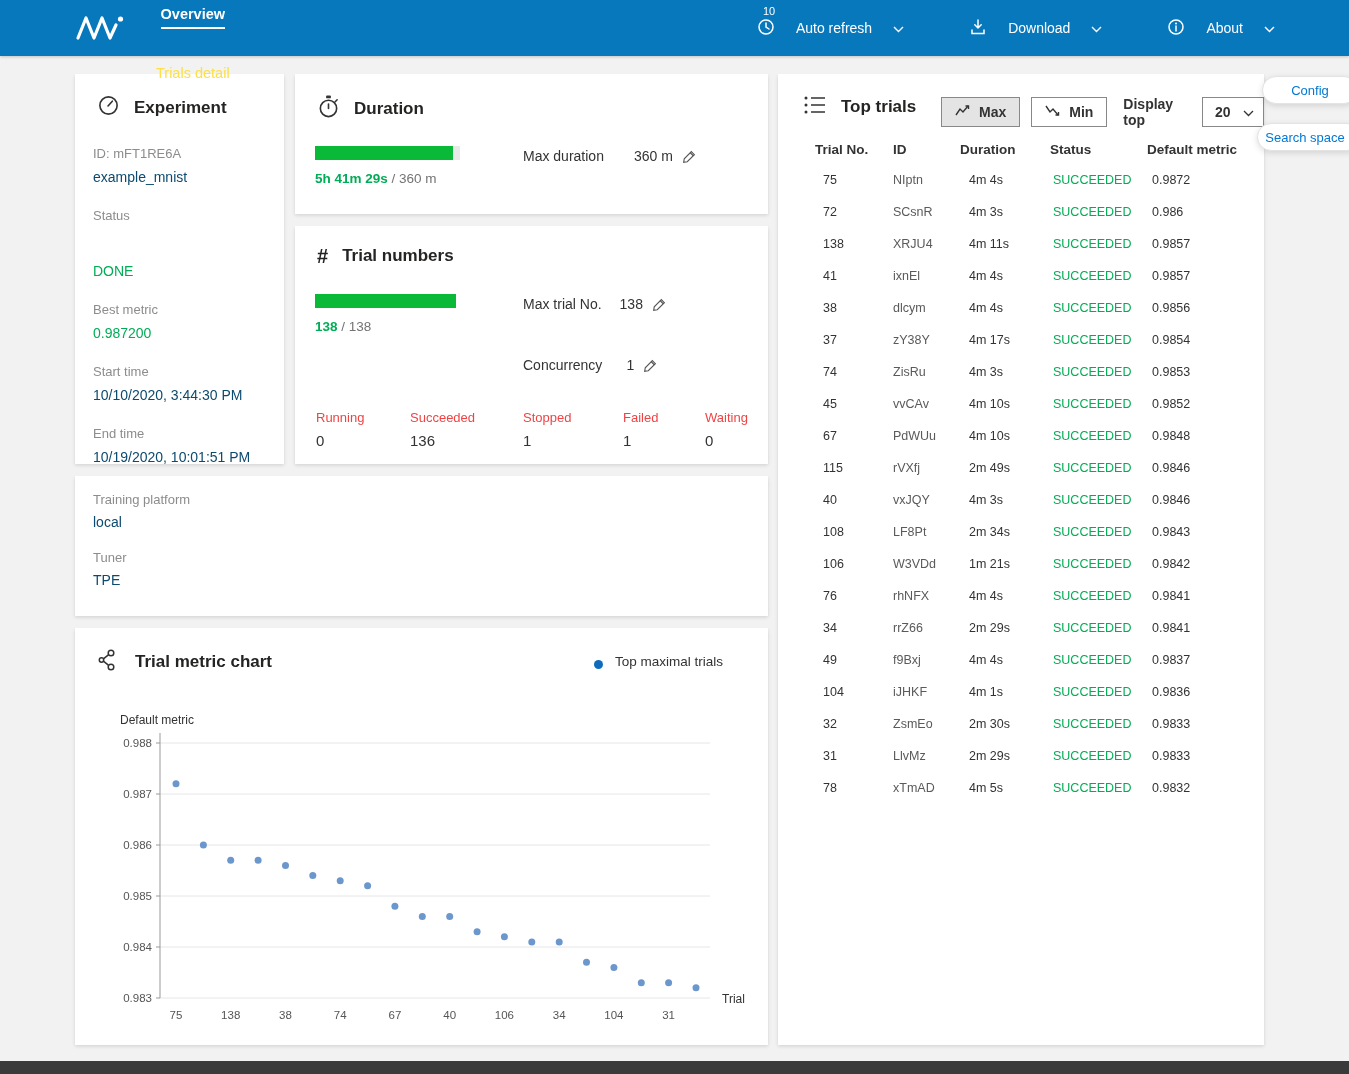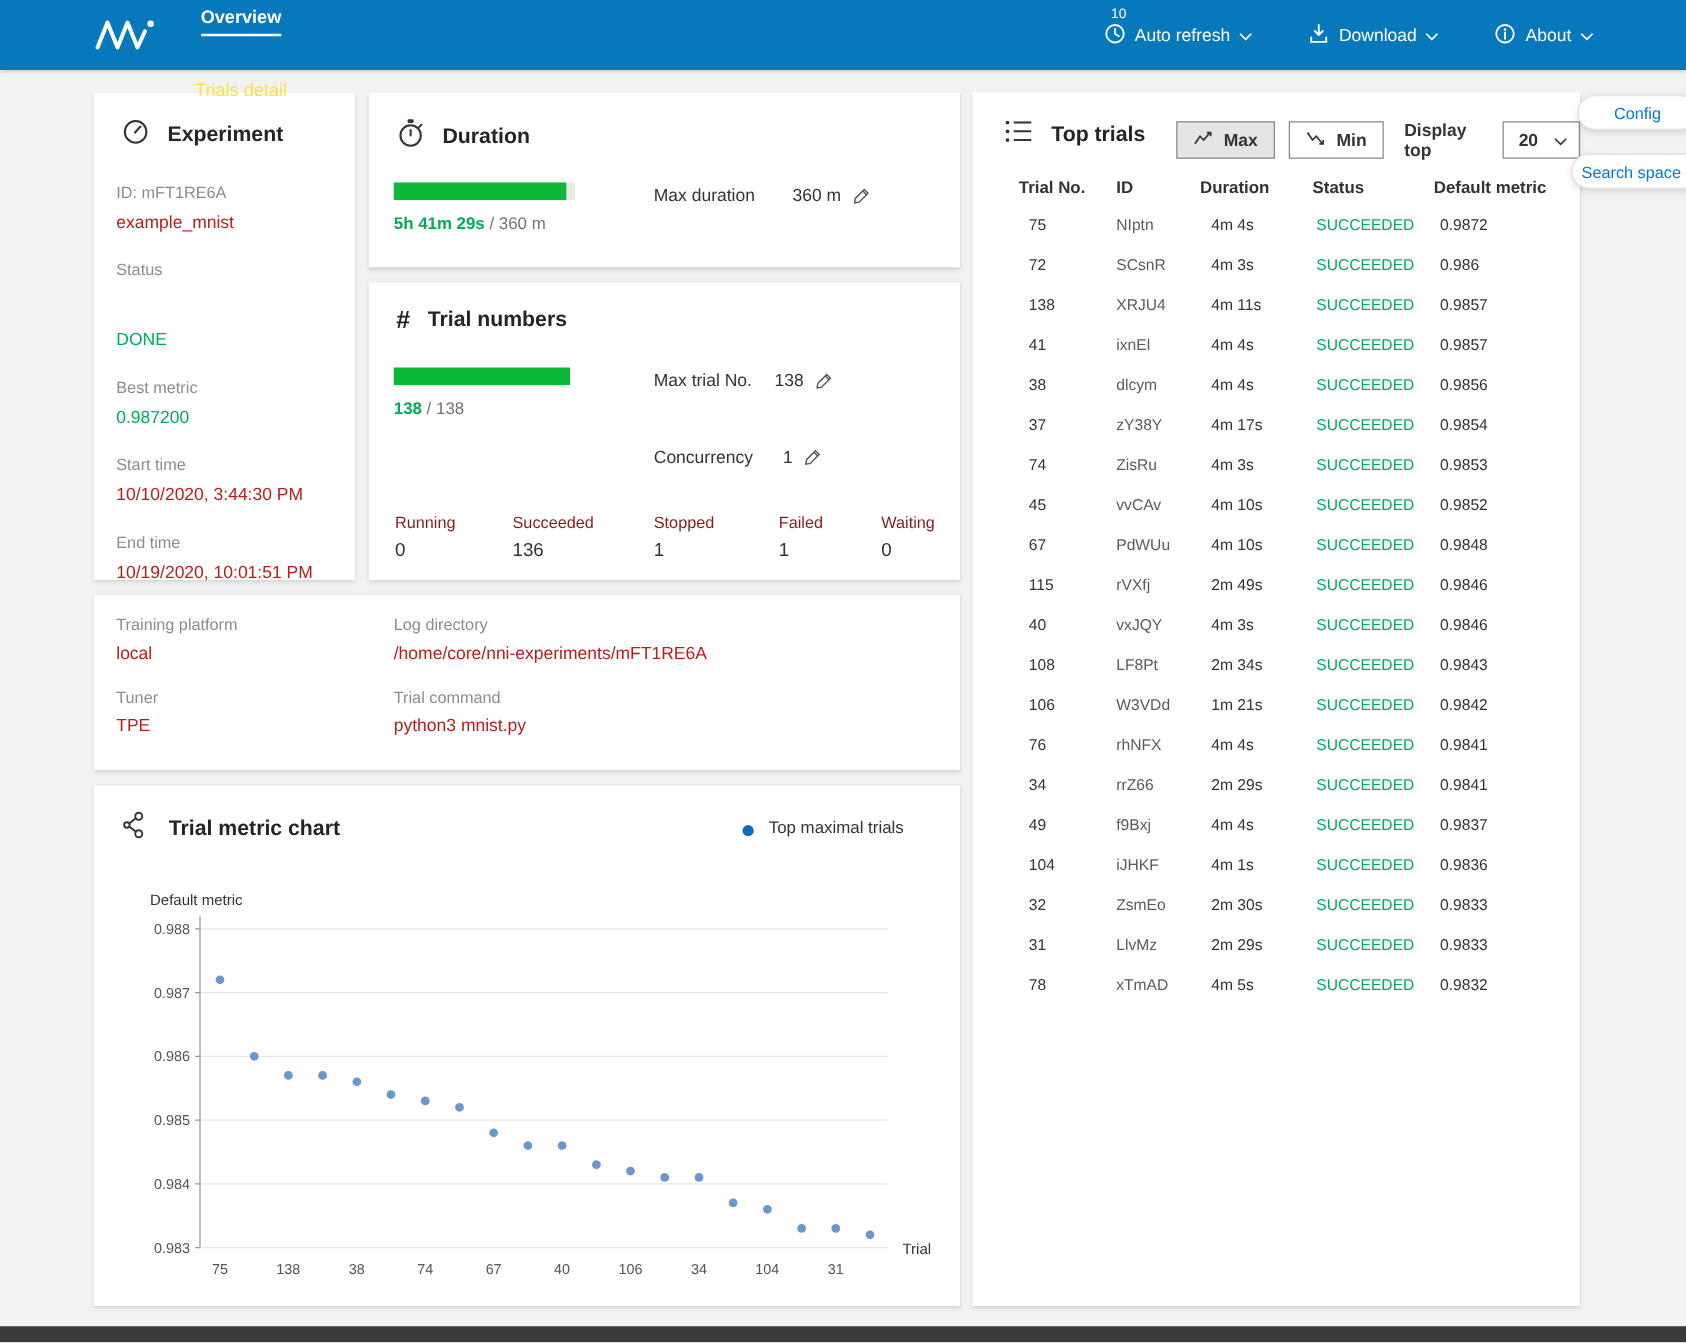--- a/index.html
+++ b/index.html
@@ -12,53 +12,53 @@
   .header {
     position:absolute; top:0; left:0; width:100%; height:56px;
     background:#0878bd; display:flex; align-items:center; padding:0 74px;
     box-shadow:0 1px 3px rgba(0,0,0,.2); z-index:20;
   }
   .logo { display:flex; align-items:center; margin-right:28px; }
   .tabs { display:flex; gap:30px; align-items:center; height:100%;flex-direction:column; }
   .tab { color:#fde047; font-size:14.5px; cursor:pointer; padding:6px 0 5px 0; border-bottom:2px solid transparent; }
   .tab.active { color:#fff; font-weight:bold; border-bottom:2px solid #fff; }
   .spacer { flex:1; }
-  .header-item { display:flex; align-items:center; gap:7px; color:#fff; font-size:14px; margin-left:44px; cursor:pointer; position:relative;justify-content:center; }
+  .header-item { display:flex; align-items:center; gap:21px; color:#fff; font-size:14px; margin-left:65px; cursor:pointer; position:relative;justify-content:center; }
   .hdr-badge { position:absolute; top:-13px; left:6px; font-size:11px; color:#fff; }
   .icon-wrap { position:relative; display:flex; align-items:center; }
   
   .card { position:absolute; background:#fff; box-shadow:0 1.6px 3.6px rgba(0,0,0,.13), 0 .3px .9px rgba(0,0,0,.1); }
   #card-experiment { left:75px;  top:74px;  width:209px; height:390px; }
   #card-duration   { left:295px; top:74px;  width:473px; height:140px; }
   #card-trialnums  { left:295px; top:226px; width:473px; height:238px; }
   #card-platform   { left:75px;  top:476px; width:693px; height:140px; }
   #card-chart      { left:75px;  top:628px; width:693px; height:417px; }
   #card-toptrials  { left:778px; top:74px;  width:486px; height:971px; }
   .card-title-row { position:absolute; left:22px; top:20px; display:flex; align-items:center; gap:14px; }
   .card-title { font-size:17px; font-weight:bold; color:#252423; }
   .glabel { color:#8c8c8c; font-size:13px; }
-  .gvalue { color:#b91c1c; font-size:14px; margin-top:7px; }
+  .gvalue { color:#0c4a6e; font-size:14px; margin-top:7px; }
   .green  { color:#00ad56; }
   
   .exp-body { position:absolute; left:18px; top:72px; right:12px; }
   .exp-group { margin-bottom:23px; }
   .exp-group .gvalue { margin-top:8px; }
   
   .bar-track { width:145px; height:14px; background:#e9e9e9; }
   .bar-fill  { height:100%; background:#0bb939; }
   .bar-block { position:absolute; left:20px; top:72px; }
   .bar-text { margin-top:11px; font-size:13.5px; }
   .bar-text .elapsed { color:#00ad56; font-weight:bold; }
   .bar-text .total { color:#737373; }
   .edit-row { position:absolute; display:flex; align-items:center; font-size:14px; color:#333; }
   .edit-row .val { margin-left:0; }
   .pencil { margin-left:9px; cursor:pointer; display:flex; }
   .counters { position:absolute; left:0; top:184px; width:100%; height:50px; }
   .counter { position:absolute; top:0; }
-  .counter .cl { color:#7f1d1d; font-size:13px; }
+  .counter .cl { color:#ef4444; font-size:13px; }
   .counter .cv { color:#333; font-size:15px; margin-top:7px; }
   
   .plat-col { position:absolute; top:16px; }
   .plat-group { margin-bottom:20px; }
   
   .legend { position:absolute; right:45px; top:26px; display:flex; align-items:flex-end; gap:12px; }
   .legend-dot { width:9px; height:9px; border-radius:50%; background:#0f6cbd; }
   .legend-label { font-size:13.5px; color:#333; }
   #metric-chart-svg { position:absolute; left:10px; top:80px; }
   .tick { font-size:11.5px; fill:#555; font-family:"Liberation Sans", sans-serif; }
@@ -279,30 +279,20 @@
 
   <div class="card" id="card-platform">
     <div class="plat-col" style="left:18px;">
       <div class="plat-group">
         <div class="glabel">Training platform</div>
         <div class="gvalue">local</div>
       </div>
       <div class="plat-group">
         <div class="glabel">Tuner</div>
         <div class="gvalue">TPE</div>
-      </div>
-    </div>
-    <div class="plat-col" style="left:240px;">
-      <div class="plat-group">
-        <div class="glabel">Log directory</div>
-        <div class="gvalue">/home/core/nni-experiments/mFT1RE6A</div>
-      </div>
-      <div class="plat-group">
-        <div class="glabel">Trial command</div>
-        <div class="gvalue">python3 mnist.py</div>
       </div>
     </div>
   </div>
 
   <div class="card" id="card-chart">
     <div class="card-title-row">
       <span>
         <svg width="24" height="24" viewBox="0 0 24 24">
             <circle cx="4.5" cy="12" r="2.2" fill="none" stroke="#333" stroke-width="1.5"></circle>
             <circle cx="14" cy="5" r="2.8" fill="none" stroke="#333" stroke-width="1.5"></circle>

